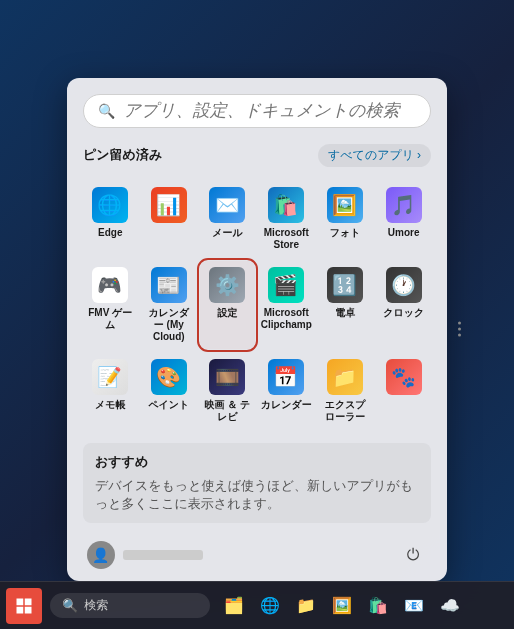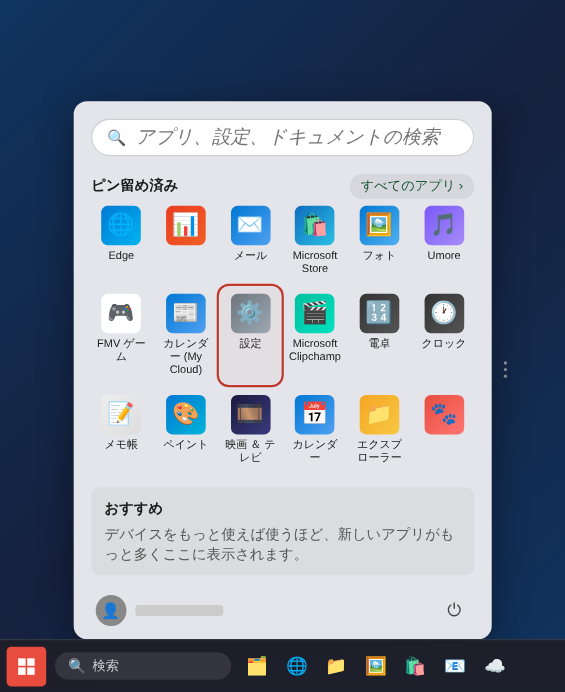--- a/index.html
+++ b/index.html
@@ -58,30 +58,30 @@
       margin-right: 8px;
       color: #666;
       font-size: 14px;
     }
 
     
     .section-header {
       display: flex;
       justify-content: space-between;
       align-items: center;
-      margin-bottom: 0;
+      margin-bottom: 14px;
     }
     .section-title {
       font-size: 13px;
       font-weight: 600;
       color: #1a1a1a;
     }
     .all-apps-link {
       font-size: 12px;
-      color: #14532d;
+      color: #0369a1;
       cursor: pointer;
       display: flex;
       align-items: center;
       gap: 3px;
       background: rgba(0,0,0,0.06);
       padding: 3px 10px;
       border-radius: 12px;
     }
 
     
@@ -114,20 +114,21 @@
       align-items: center;
       justify-content: center;
       font-size: 20px;
     }
     .app-label {
       font-size: 10px;
       color: #1a1a1a;
       text-align: center;
       line-height: 1.2;
       max-width: 54px;
+      font-weight: bold;
     }
 
     
     .recommended-section {
       background: rgba(0,0,0,0.04);
       border-radius: 8px;
       padding: 10px 12px;
     }
     .recommended-title {
       font-size: 13px;

